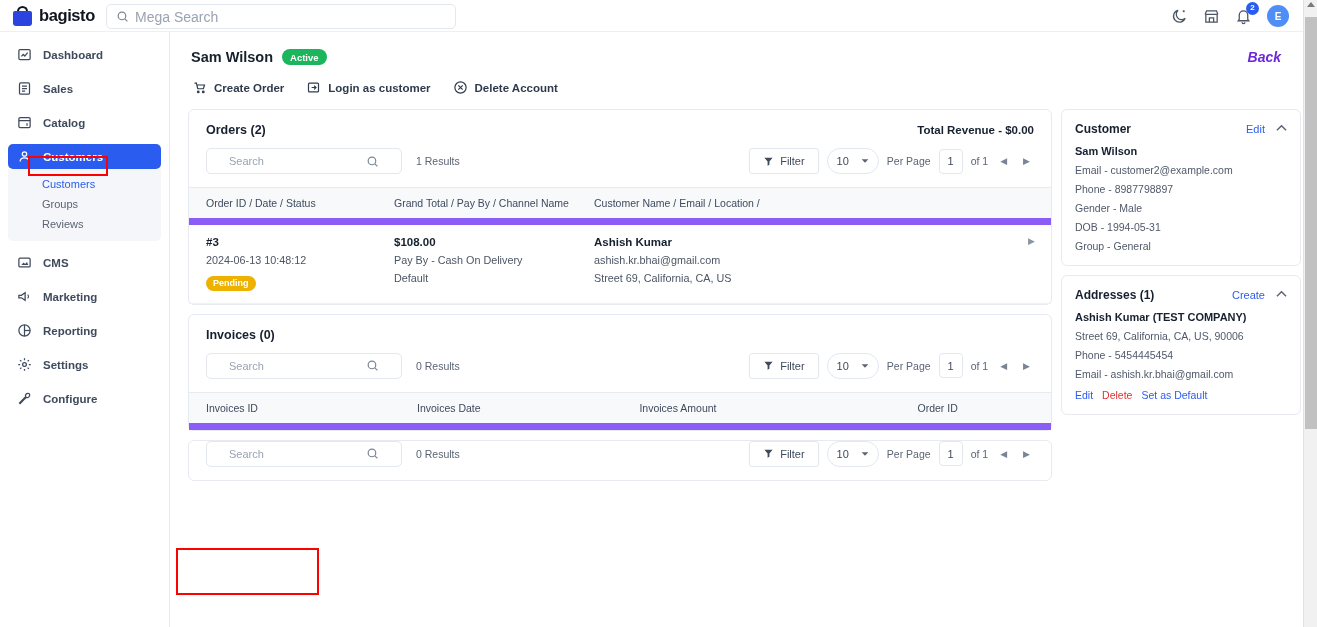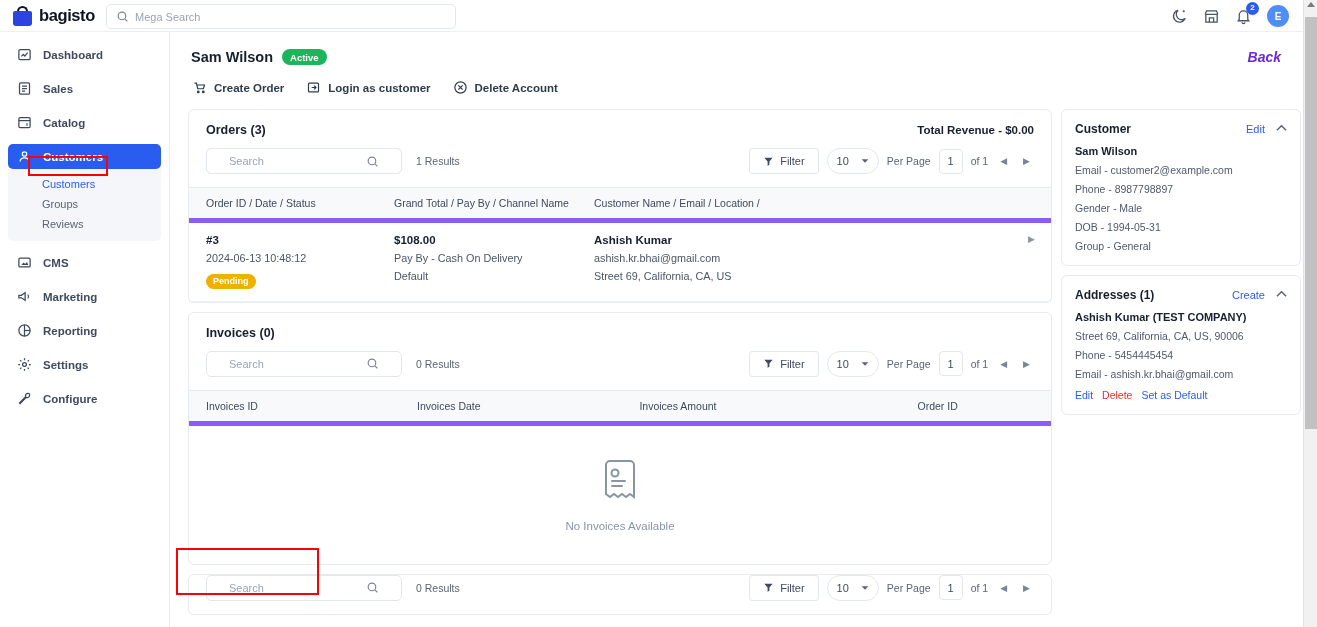--- a/index.html
+++ b/index.html
@@ -39,21 +39,21 @@
   }
 
   .mega-search {
     position: absolute; left: 106px; top: 4px;
     width: 350px; height: 25px;
     border: 1px solid #e3e7ee; border-radius: 5px;
     background: #fff;
     display: flex; align-items: center; gap: 6px;
     padding: 0 9px;
   }
-  .mega-search .ph { font-size: 11px; color: #9aa3b2; }
+  .mega-search .ph { font-size: 14px; color: #9aa3b2; }
 
   .topbar-right {
     position: absolute; right: 14px; top: 0; height: 32px;
     display: flex; align-items: center; gap: 15px;
   }
   .ticon { width: 17px; height: 17px; position: relative; cursor: pointer; color: #4b5costandard; }
   .badge {
     position: absolute; top: -6px; right: -7px;
     background: #2b5cf0; color: #fff;
     font-size: 8px; font-weight: 700;
@@ -189,21 +189,21 @@
     display: flex; align-items: center; justify-content: center;
     font-size: 11px; color: #3f4a5c;
   }
   .of-lbl { font-size: 10.5px; color: #5b6474; }
   .arrow-btn { font-size: 9px; color: #7b8494; cursor: pointer; padding: 0 4px; }
 
   .tbl { width: 100%; border-collapse: collapse; }
   .tbl thead th {
     background: #f7f9fb;
     border-top: 1px solid #e7eaf0;
-    border-bottom: 5px solid #8b5cf6;
+    border-bottom: 7px solid #8b5cf6;
     text-align: left;
     font-size: 10.5px; font-weight: 400; color: #3f4a5c;
     padding: 9px 0 9px 0;
   }
   .tbl tbody td {
     padding: 11px 0 12px 0;
     vertical-align: top;
     border-bottom: 1px solid #eef1f5;
   }
   .c1 { padding-left: 17px !important; width: 205px; }
@@ -419,21 +419,21 @@
       <span>Delete Account</span>
     </div>
   </div>
 
   <div class="content">
 
     <div class="col-left">
 
       <div class="card">
         <div class="card-title-row">
-          <span class="card-title">Orders (3)</span>
+          <span class="card-title">Orders (2)</span>
           <span class="card-title-right">Total Revenue - $0.00</span>
         </div>
 
         <div class="toolbar">
           <div class="search-box">
             <span class="ph">Search</span>
             <svg width="13" height="13" viewBox="0 0 24 24" fill="none" stroke="#7b8494" stroke-width="2.2">
               <circle cx="11" cy="11" r="7"></circle>
                 <line x1="16.5" y1="16.5" x2="21" y2="21"></line>
             </svg>
@@ -531,28 +531,20 @@
           <thead>
             <tr>
               <th class="c1">Invoices ID</th>
               <th class="c2">Invoices Date</th>
               <th class="c3">Invoices Amount</th>
               <th class="c4">Order ID</th>
             </tr>
           </thead>
         </table>
 
-        <div class="empty">
-          <svg width="48" height="50" viewBox="0 0 48 50" fill="none" stroke="#8b94a3" stroke-width="2">
-            <path d="M10 8a4 4 0 0 1 4-4h20a4 4 0 0 1 4 4v32l-4-3-4 3-4-3-4 3-4-3-4 3-4-3z"></path>
-            <circle cx="19" cy="16" r="3.5"></circle>
-            <path d="M16 24h13M16 29h10" stroke-linecap="round"></path>
-          </svg>
-          <span class="empty-label">No Invoices Available</span>
-        </div>
       </div>
 
       <div class="card">
         <div class="toolbar">
           <div class="search-box">
             <span class="ph">Search</span>
             <svg width="13" height="13" viewBox="0 0 24 24" fill="none" stroke="#7b8494" stroke-width="2.2">
               <circle cx="11" cy="11" r="7"></circle>
                 <line x1="16.5" y1="16.5" x2="21" y2="21"></line>
             </svg>

